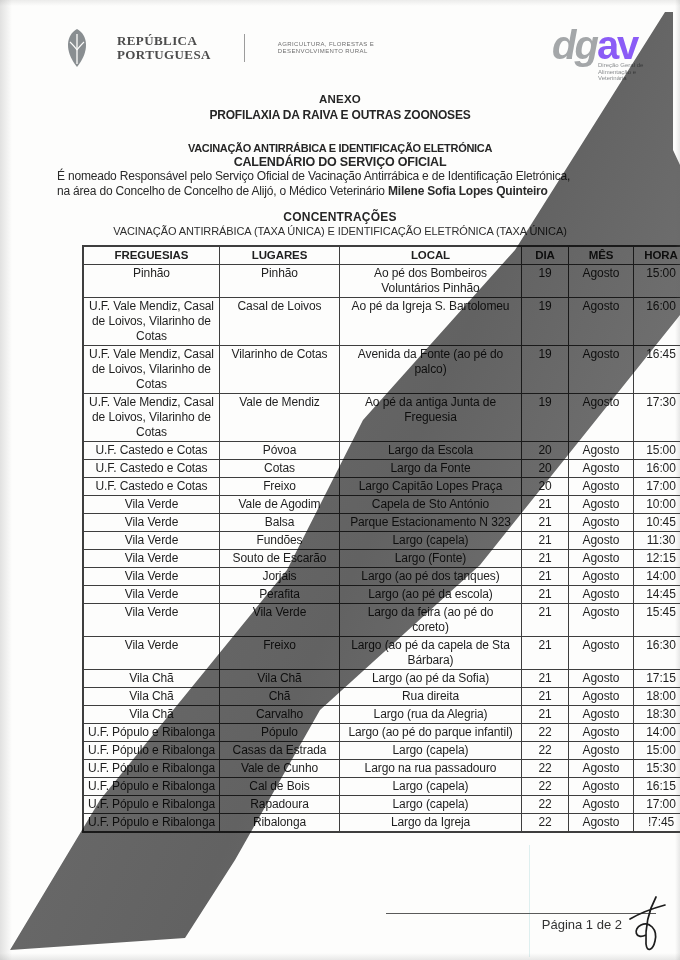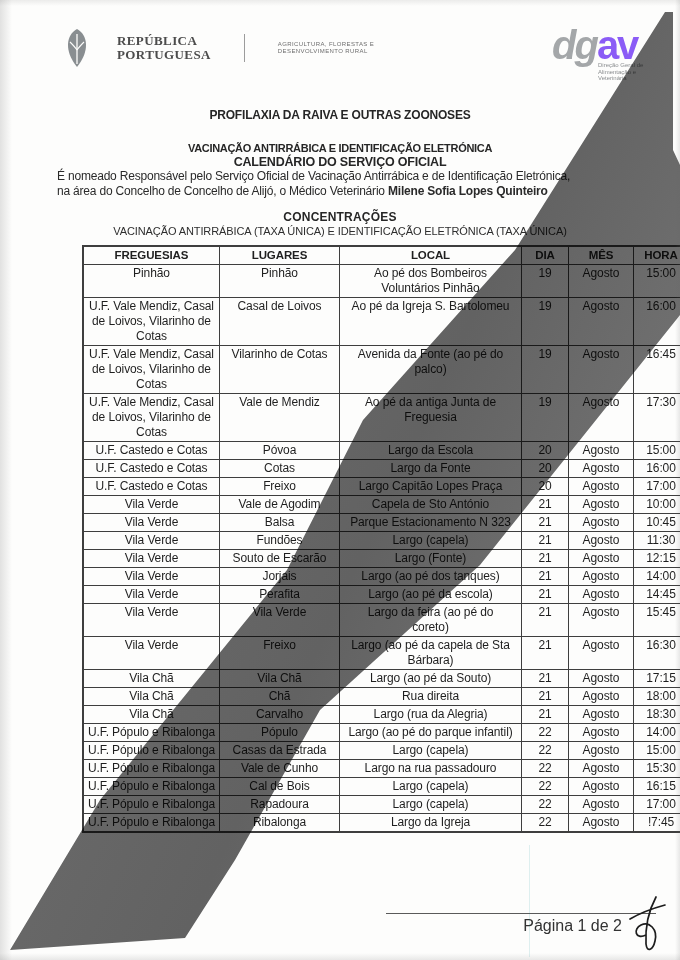--- a/index.html
+++ b/index.html
@@ -36,21 +36,21 @@
   table.sched{position:absolute;left:82px;top:245px;width:575px;
         border-collapse:collapse;table-layout:fixed;border:2px solid #3e3e3e;}
   .sched th,.sched td{border:1px solid #3e3e3e;text-align:center;vertical-align:top;
         font-size:12px;line-height:15px;padding:1px 3px;letter-spacing:-.1px;color:#1f1f1f;}
   .sched th{font-weight:bold;font-size:11.5px;vertical-align:middle;padding:1px 2px;height:14px;}
   .c0{width:131px;margin-left:32px;} .c1{width:115px;} .c2{width:177px;}
   td.c2{padding:1px 8px;}
   .c3{width:42px;} .c4{width:60px;} .c5{width:50px;}
   
   .footer-line{position:absolute;left:386px;top:913px;width:270px;height:1px;background:#5a5a5a;}
-  .footer-label{position:absolute;top:917px;right:58px;font-size:16px;color:#333;}
+  .footer-label{position:absolute;top:917px;right:58px;font-size:13px;color:#333;}
   .signature{position:absolute;top:892px;right:8px;width:52px;height:66px;}
   
   .scan-band{
     position:absolute;left:0;top:0;width:680px;height:960px;z-index:10;
     pointer-events:none;mix-blend-mode:multiply;
     background:linear-gradient(115deg,#7c7c7c 0%,#6a6a6a 35%,#636363 55%,#747474 80%,#6d6d6d 100%);
     clip-path:polygon(665px 12px,673px 12px,673px 150px,680px 165px,680px 315px,
                       480px 565px,320px 710px,235px 860px,185px 938px,
                       10px 950px,100px 800px,287px 570px,363px 420px,515px 250px);
   }
@@ -83,20 +83,21 @@
     </div>
     <div class="gov-divider"></div>
     <div class="gov-ministry">AGRICULTURA, FLORESTAS E DESENVOLVIMENTO RURAL</div>
   </div>
 
   <div class="dgav">
     <div class="dgav-word"><span class="dgav-dg">dg</span><span class="dgav-av">av</span></div>
     <div class="dgav-sub">Direção Geral de Alimentação e Veterinária</div>
   </div>
 
+  <div class="t-center t-anexo">ANEXO</div>
   <div class="t-center t-prof">PROFILAXIA DA RAIVA E OUTRAS ZOONOSES</div>
   <div class="t-center t-vac">VACINAÇÃO ANTIRRÁBICA E IDENTIFICAÇÃO ELETRÓNICA</div>
   <div class="t-center t-cal">CALENDÁRIO DO SERVIÇO OFICIAL</div>
 
   <div class="intro">
     <span>É nomeado Responsável pelo Serviço Oficial de Vacinação Antirrábica e de Identificação Eletrónica,</span><br>
     <span>na área do Concelho de Concelho de Alijó, o Médico Veterinário </span><b>Milene Sofia Lopes Quinteiro</b>
   </div>
 
   <div class="t-center s-title">CONCENTRAÇÕES</div>
@@ -230,21 +231,21 @@
           <td class="c0">Vila Verde</td>
           <td class="c1">Freixo</td>
           <td class="c2">Largo (ao pé da capela de Sta Bárbara)</td>
           <td class="c3">21</td>
           <td class="c4">Agosto</td>
           <td class="c5">16:30</td>
         </tr>
         <tr>
           <td class="c0">Vila Chã</td>
           <td class="c1">Vila Chã</td>
-          <td class="c2">Largo (ao pé da Souto)</td>
+          <td class="c2">Largo (ao pé da Sofia)</td>
           <td class="c3">21</td>
           <td class="c4">Agosto</td>
           <td class="c5">17:15</td>
         </tr>
         <tr>
           <td class="c0">Vila Chã</td>
           <td class="c1">Chã</td>
           <td class="c2">Rua direita</td>
           <td class="c3">21</td>
           <td class="c4">Agosto</td>

